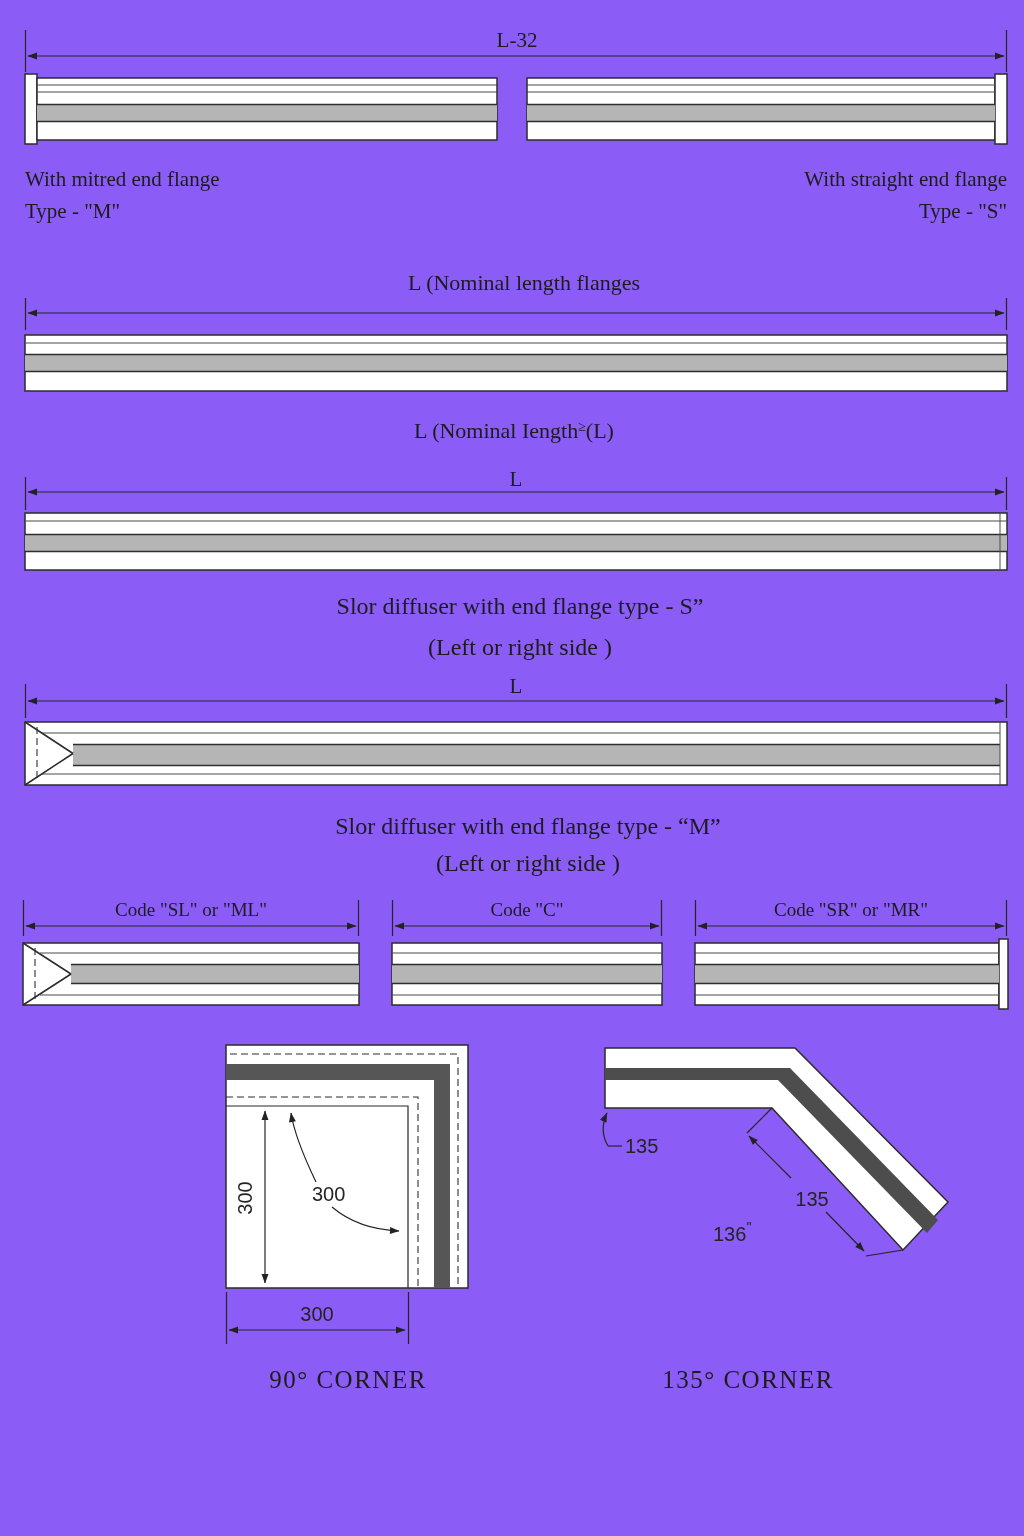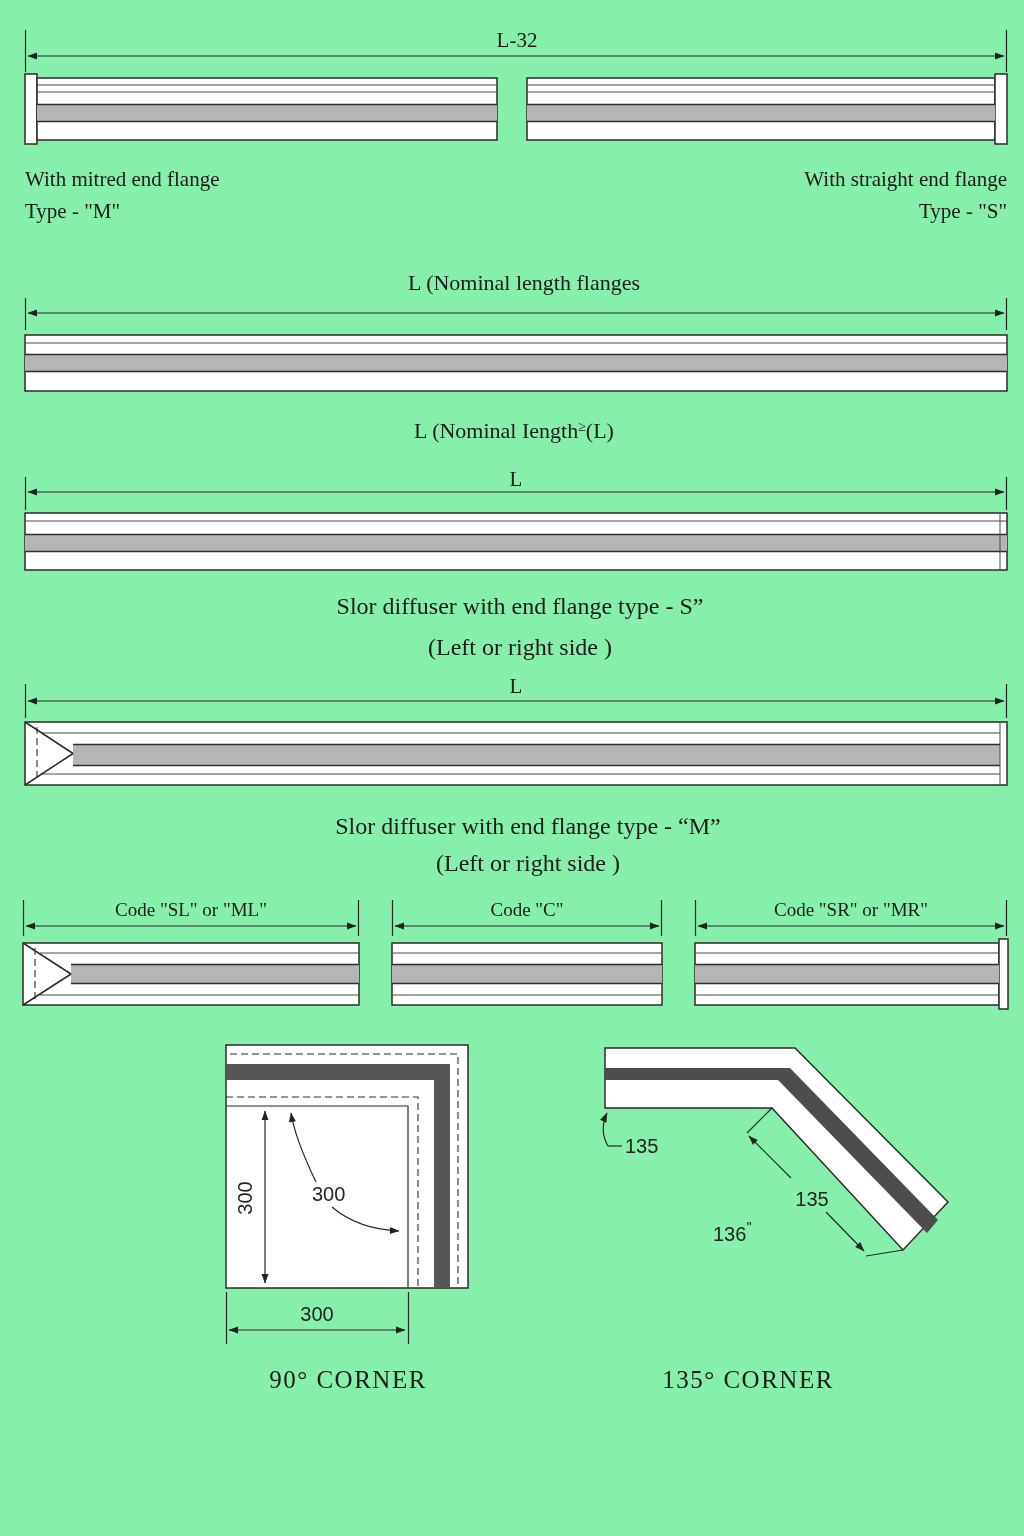--- a/index.html
+++ b/index.html
@@ -1,16 +1,16 @@
 <!DOCTYPE html>
 <html><head>
 <meta charset="utf-8">
 <style>
   html,body{margin:0;padding:0;background:#ffffff;}
-  #page{position:relative;width:1024px;height:1536px;background:#86efac;overflow:hidden;}
+  #page{position:relative;width:1024px;height:1536px;background:#8b5cf6;overflow:hidden;}
   svg{display:block;}
   .serif{font-family:"Liberation Serif",serif;fill:#1c1c1c;}
   .sans{font-family:"Liberation Sans",sans-serif;fill:#242424;}
   .f19{font-size:19px;}
   .f20{font-size:20px;}
   .f21{font-size:21px;}
   .f22{font-size:22px;}
   .f24{font-size:24px;}
   .f25{font-size:25px;letter-spacing:1.5px;}
   .ln{stroke:#2b2b2b;stroke-width:1.5;fill:none;}

